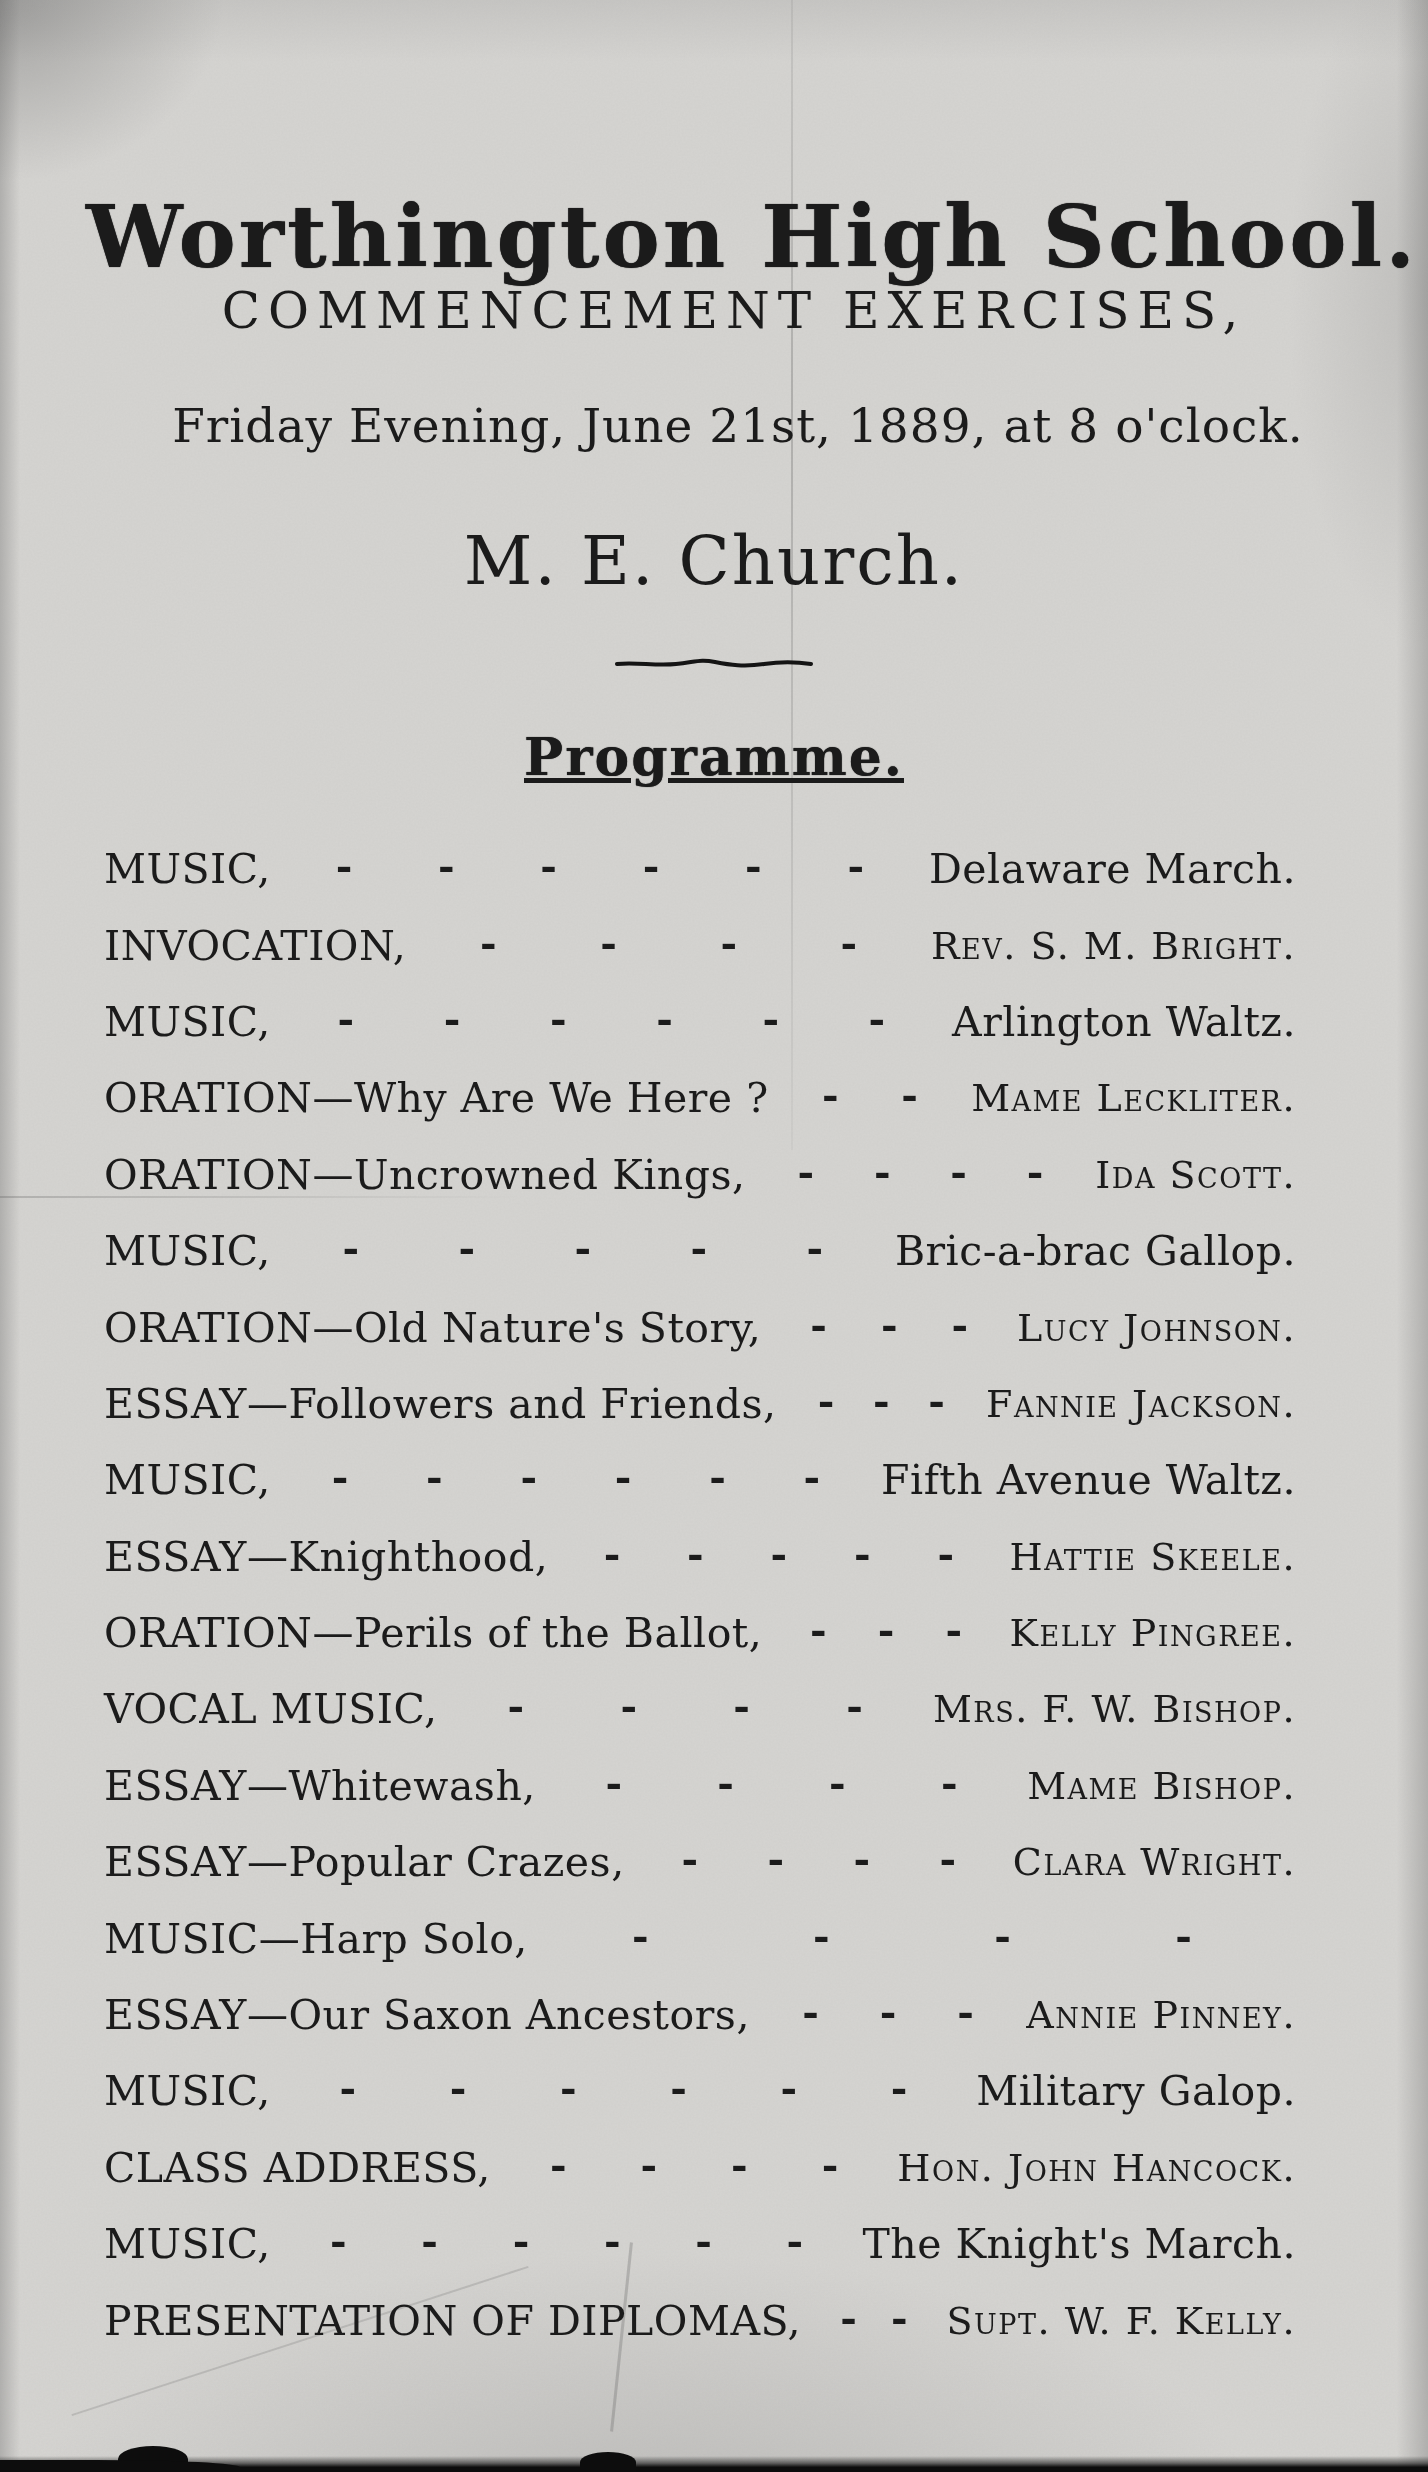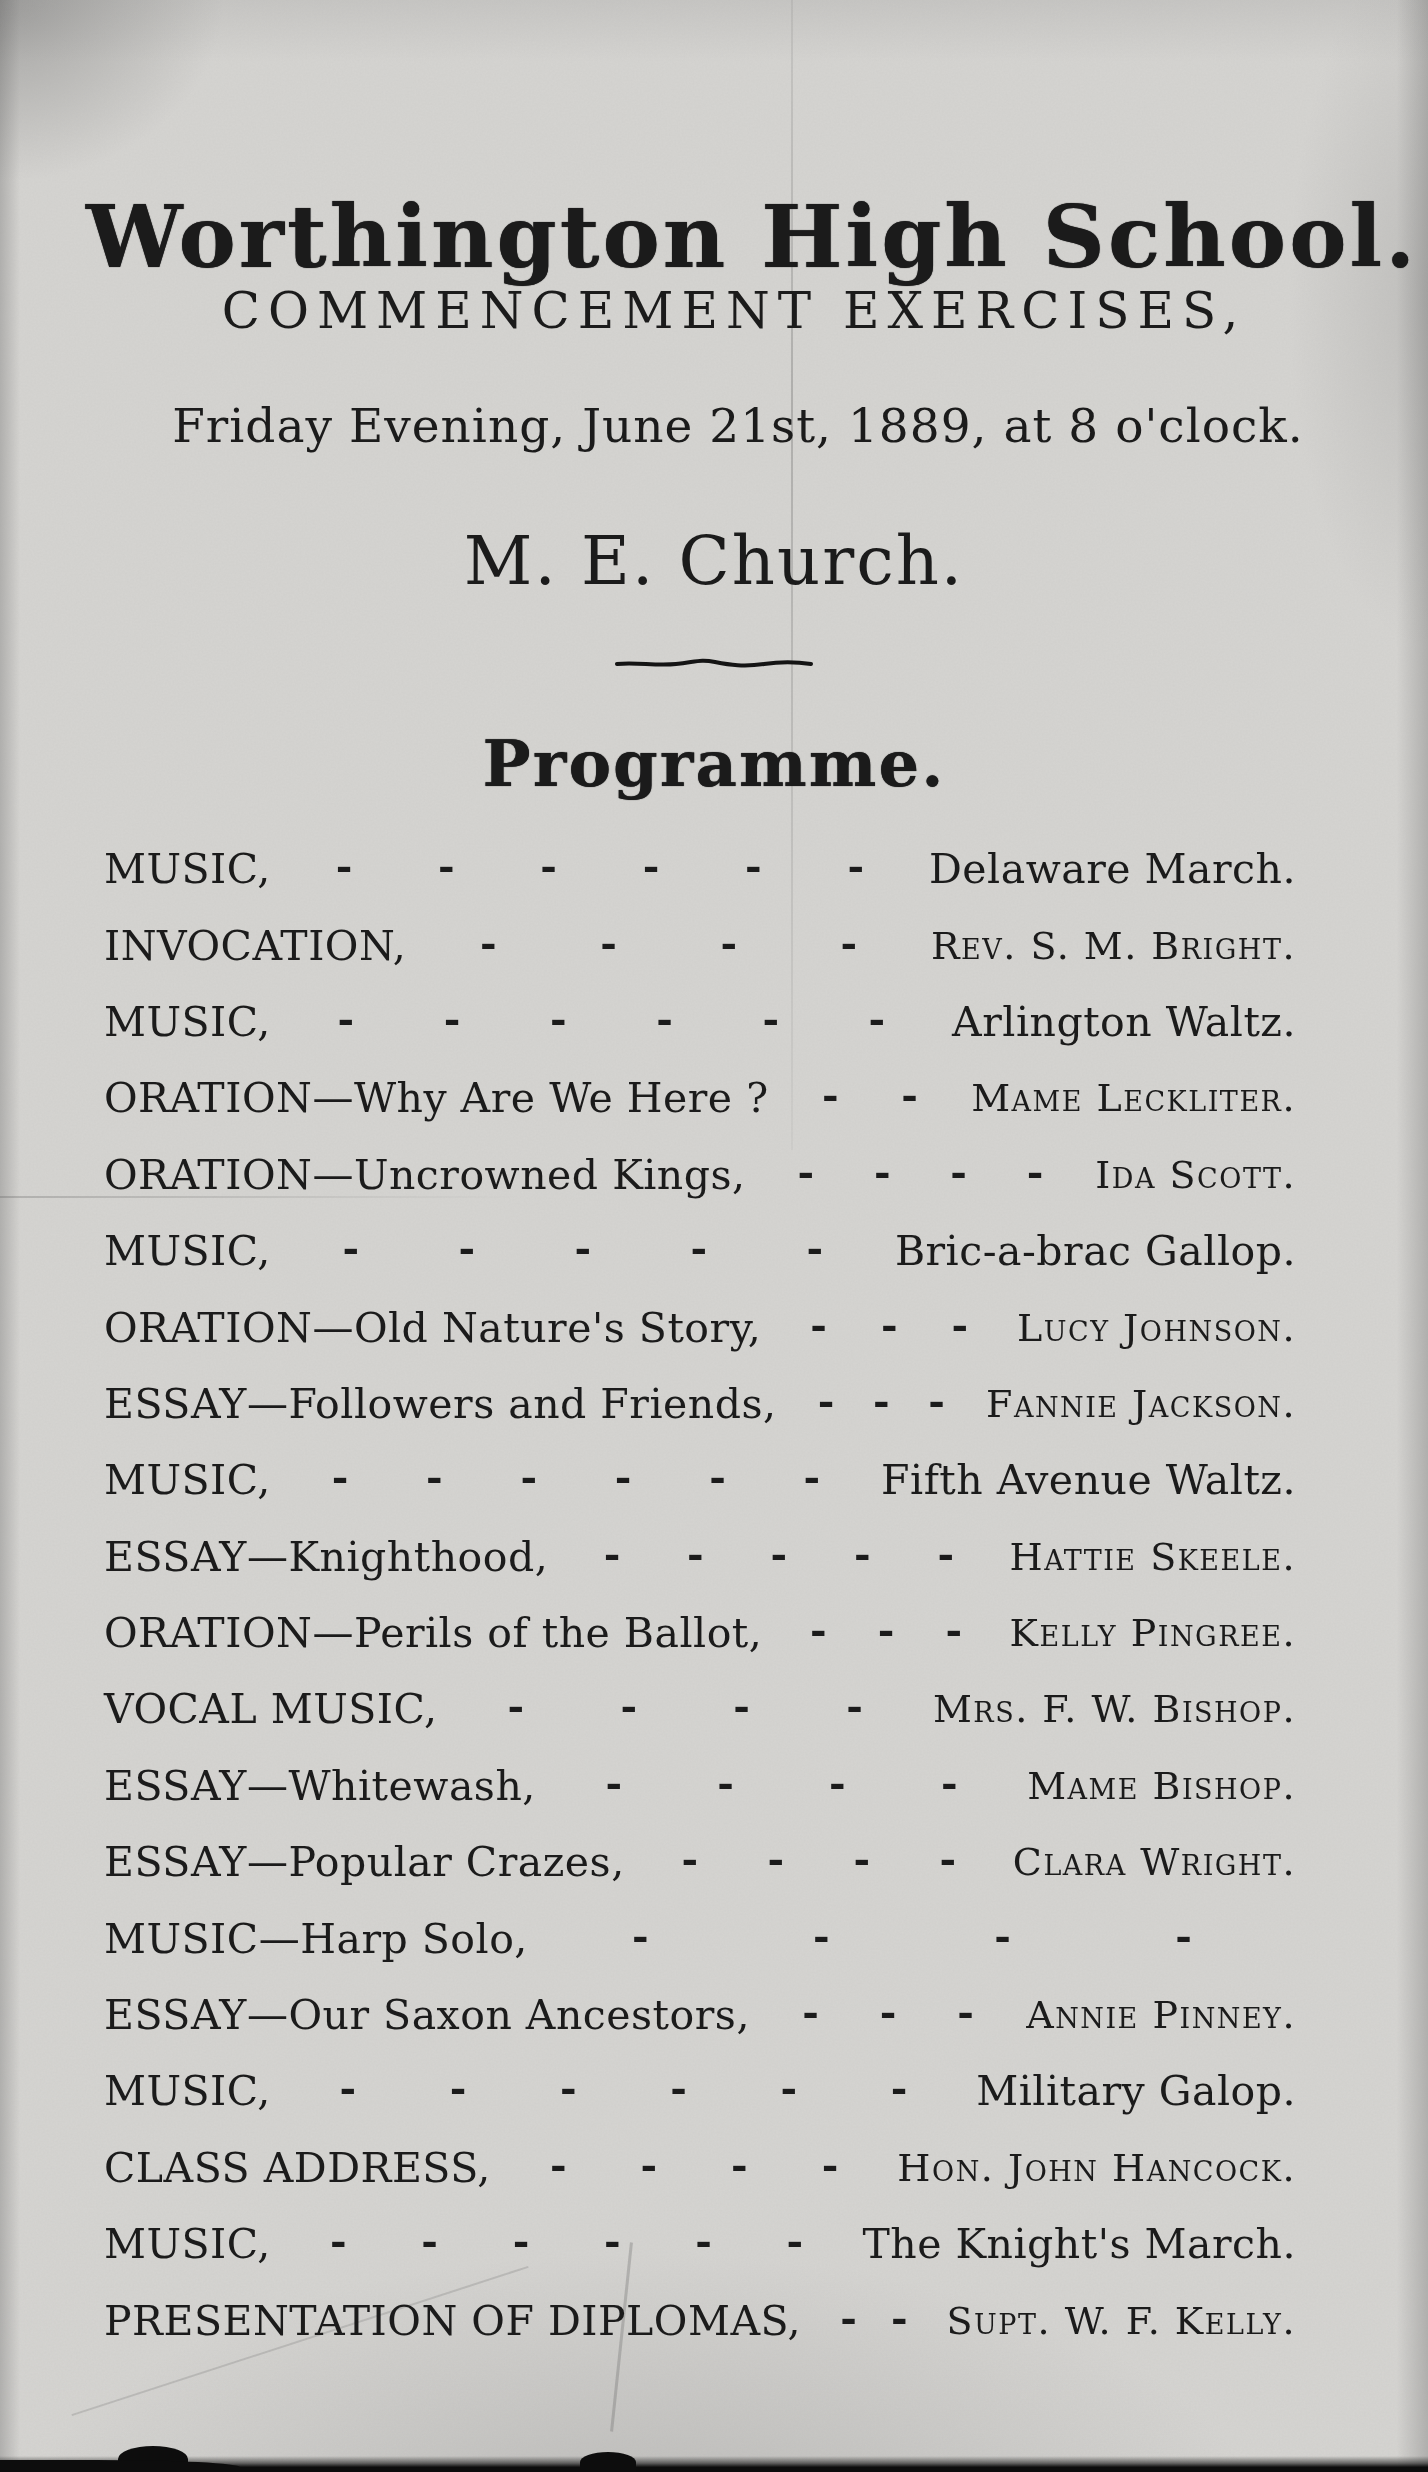--- a/index.html
+++ b/index.html
@@ -53,23 +53,24 @@
     top: 522px;
     font-size: 67px;
     letter-spacing: 2px;
   }
   .divider-wrap {
     position: absolute; top: 655px; left: 0; width: 100%;
     text-align: center;
   }
   .programme-title {
     top: 726px;
-    font-size: 64px; font-weight: bold;
+    font-size: 52px; font-weight: bold;
     letter-spacing: 2px;
     text-shadow: 0 0 1px #1b1b1b;
+    text-decoration: underline;
   }
   
   .programme-list {
     position: absolute;
     top: 831px; left: 104px; right: 132px;
   }
   .prog-row {
     height: 76.4px;
     display: flex;
     align-items: center;

